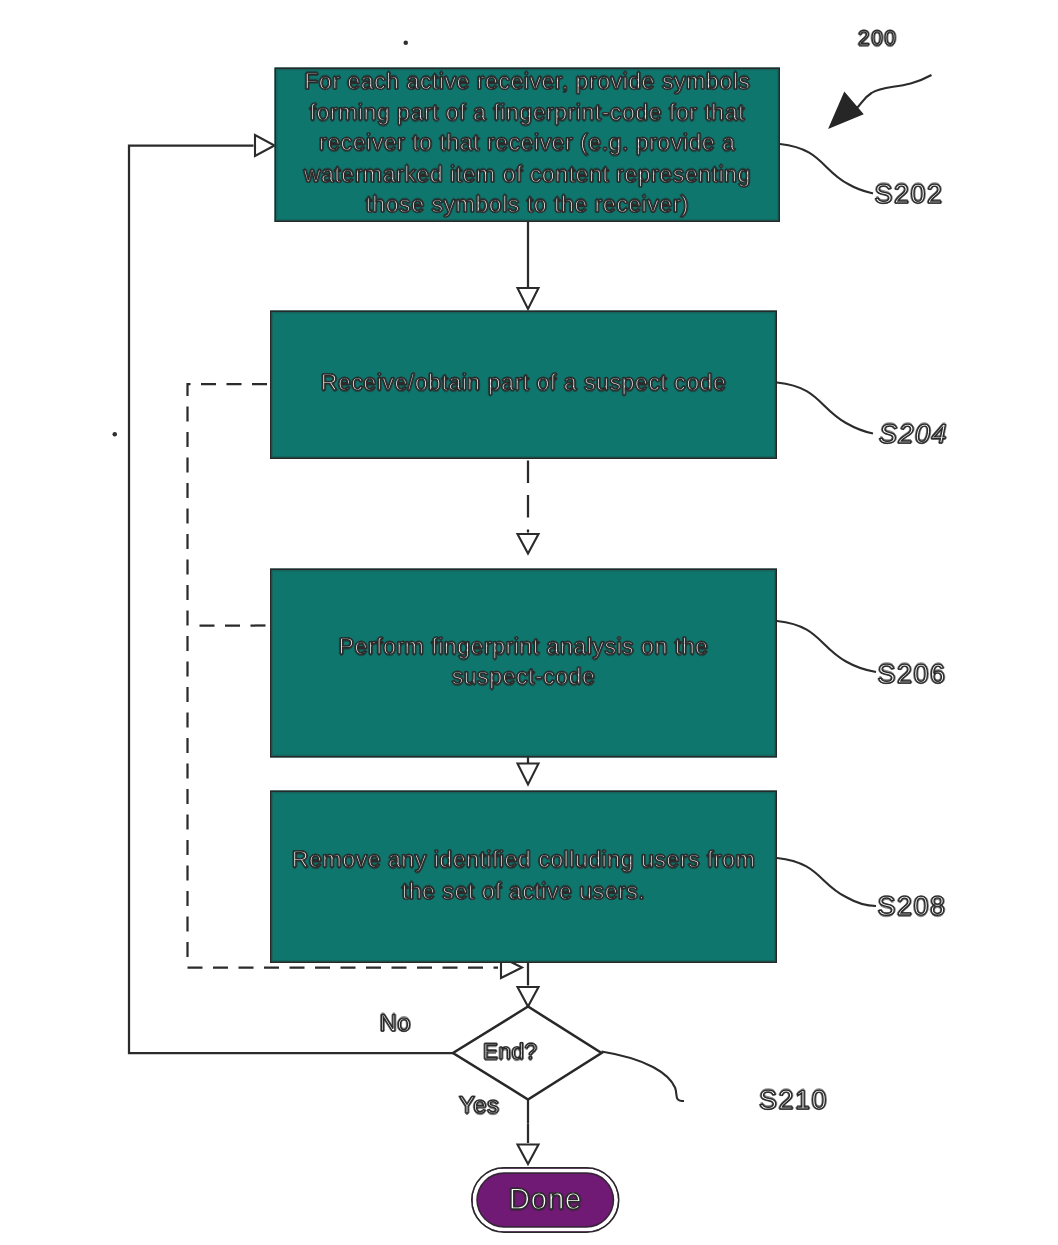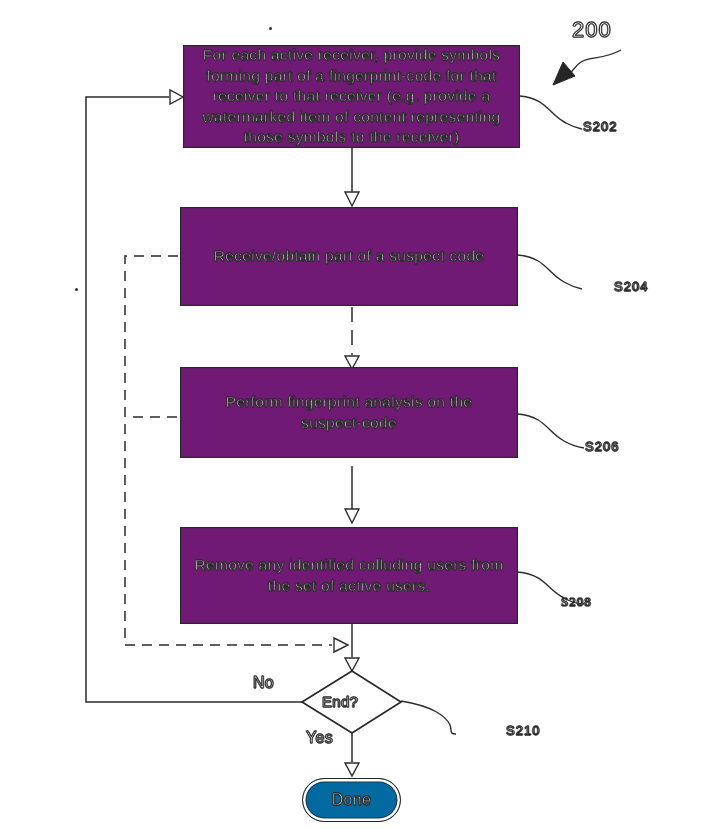--- a/index.html
+++ b/index.html
@@ -20,57 +20,57 @@
     -webkit-text-stroke: 0.9px #2a2a2a;
     text-shadow: -1px 0 0 rgba(42,42,42,.55), 1px 0 0 rgba(42,42,42,.55),
                  0 -1px 0 rgba(42,42,42,.55), 0 1px 0 rgba(42,42,42,.55);
     letter-spacing: .3px;
   }
 
   .node {
     position:absolute;
     display:flex; align-items:center; justify-content:center;
     text-align:center;
-    background:#701a75;
+    background:#0f766e;
     border:1.7px solid #282828;
     box-shadow: inset 0 0 0 1px rgba(40,40,40,.22);
     box-sizing: border-box;
     z-index: 3;
   }
   .node p { margin:0; font-size:15.5px; line-height:1.32; }
 
   .box1 { left:183px; top:45px;  width:337px; height:103px; }
   .box2 { left:180px; top:207px; width:338px; height:99px;text-align:right;  }
-  .box3 { left:180px; top:367px; width:338px; height:91px;  }
-  .box4 { left:180px; top:527px; width:338px; height:97px;  }
+  .box3 { left:180px; top:379px; width:338px; height:126px;  }
+  .box4 { left:180px; top:527px; width:338px; height:115px;  }
 
   .box1 p { max-width:330px; }
   .box3 p { max-width:248px; }
   .box4 p { max-width:332px; }
 
   .terminal {
-    position:absolute; left:302px; top:778px; width:99px; height:44px;
+    position:absolute; left:314px; top:778px; width:99px; height:44px;
     display:flex; align-items:center; justify-content:center;
-    background:#0369a1;
+    background:#701a75;
     border:1.8px solid #282828; border-radius:23px;
     box-shadow: inset 0 0 0 2.5px #ffffff, inset 0 0 0 3.6px rgba(40,40,40,.75);
     box-sizing:border-box;
-    font-size:16px;
+    font-size:20px;
     z-index:3;
   }
 
   .lbl { position:absolute; z-index:4; white-space:nowrap; }
-  .slabel { font-size:13px; letter-spacing:1px; }
+  .slabel { font-size:18px; letter-spacing:1px; }
   .branch { font-size:16px;text-align:center; }
 
-  .lbl-200  { left:572px; top:17px;  font-size:22px; }
+  .lbl-200  { left:572px; top:17px;  font-size:14px; }
   .lbl-s202 { left:583px; top:119px; }
-  .lbl-s204 { left:614px; top:279px; }
+  .lbl-s204 { left:586px; top:279px;font-style:italic; }
   .lbl-s206 { left:585px; top:439px;text-align:right; }
-  .lbl-s208 { left:561px; top:594px;font-family:Liberation Serif, serif; }
+  .lbl-s208 { left:585px; top:594px; }
   .lbl-s210 { left:458px; top:723px;margin-left:48px; }
   .lbl-no   { left:253px; top:674px; }
   .lbl-yes  { left:306px; top:729px; }
   .lbl-end  { left:322px; top:693px; width:60px; text-align:left; font-size:15px; }
 
   .speck { position:absolute; background:#2f2f2f; border-radius:50%; z-index:2; }
 
   svg .wire   { stroke:#2b2b2b; stroke-width:1.5; fill:none; }
   svg .leader { stroke:#2b2b2b; stroke-width:1.4; fill:none; }
   svg .dash   { stroke-dasharray:10 7; }

